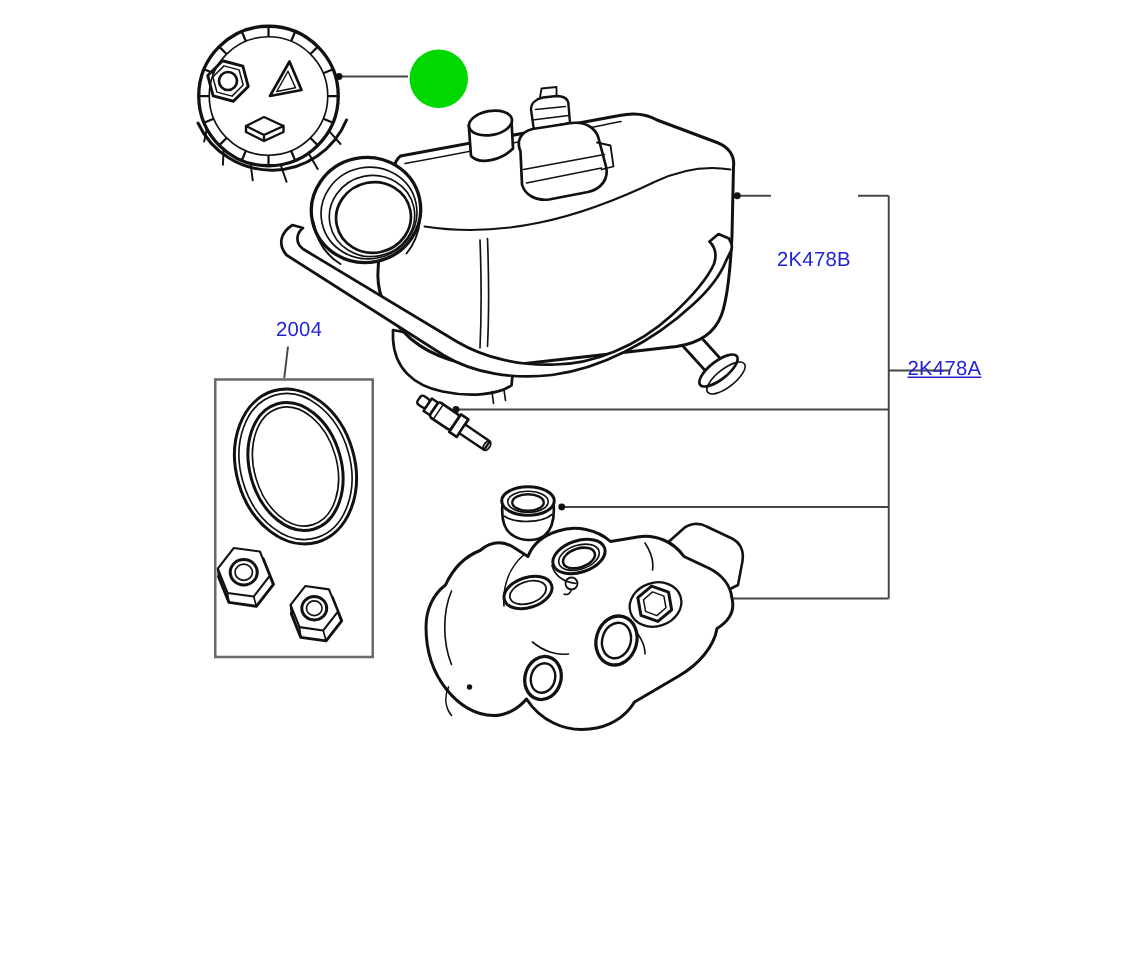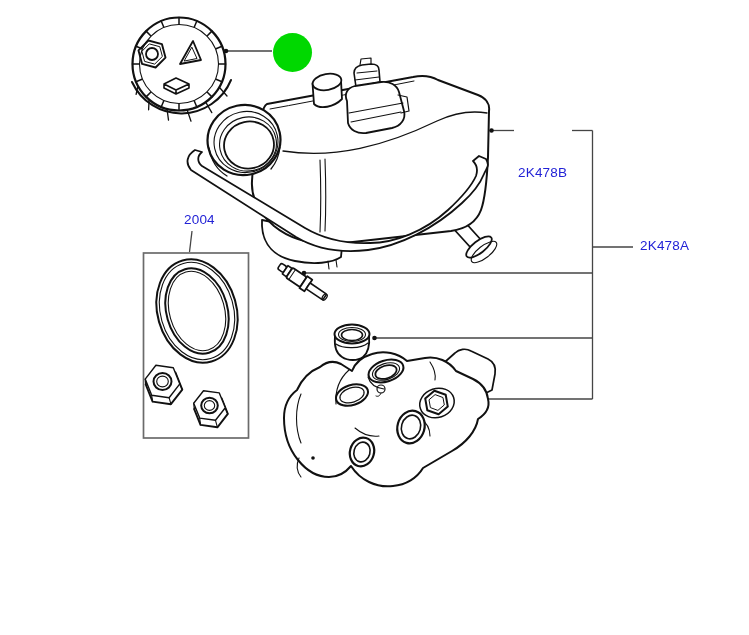--- a/index.html
+++ b/index.html
@@ -189,14 +189,14 @@
     <g transform="rotate(16 362 452)">
       <ellipse class="wfill" cx="362" cy="452" rx="12" ry="14.5" stroke-width="2.2"></ellipse>
       <ellipse cx="362" cy="452" rx="8" ry="10" stroke-width="1.6"></ellipse>
     </g>
     <circle class="dot" cx="313" cy="458" r="1.8"></circle>
   </g>
 </svg>
 
   <span class="callout" style="left:184px;top:213px;">2004</span>
   <span class="callout" style="left:518px;top:123px;margin-top:43px;">2K478B</span>
-  <span class="callout" style="left:640px;top:239px;">2K478A</span>
+  <span class="callout" style="left:605px;top:239px;text-decoration:underline;">2K478A</span>
 </div>
 
 </body></html>

